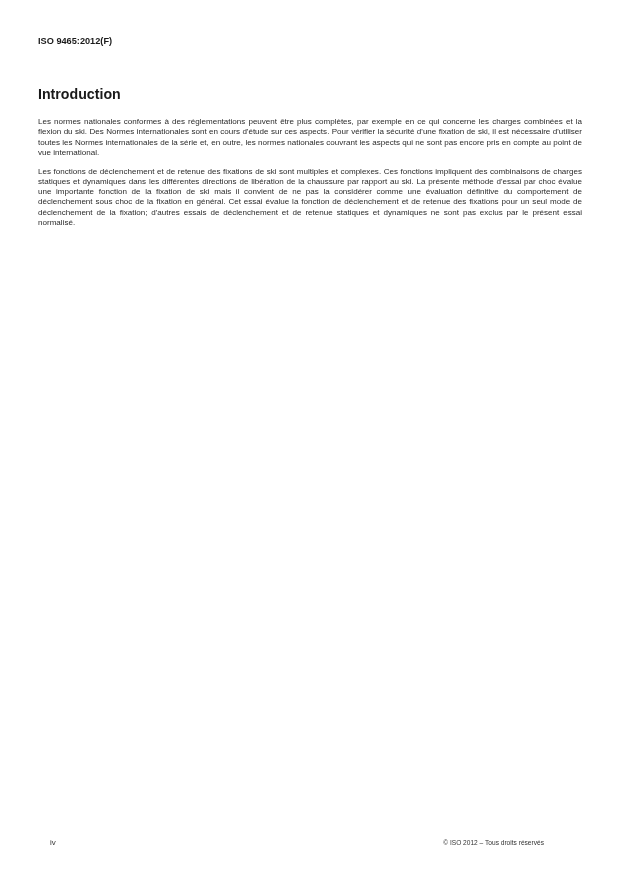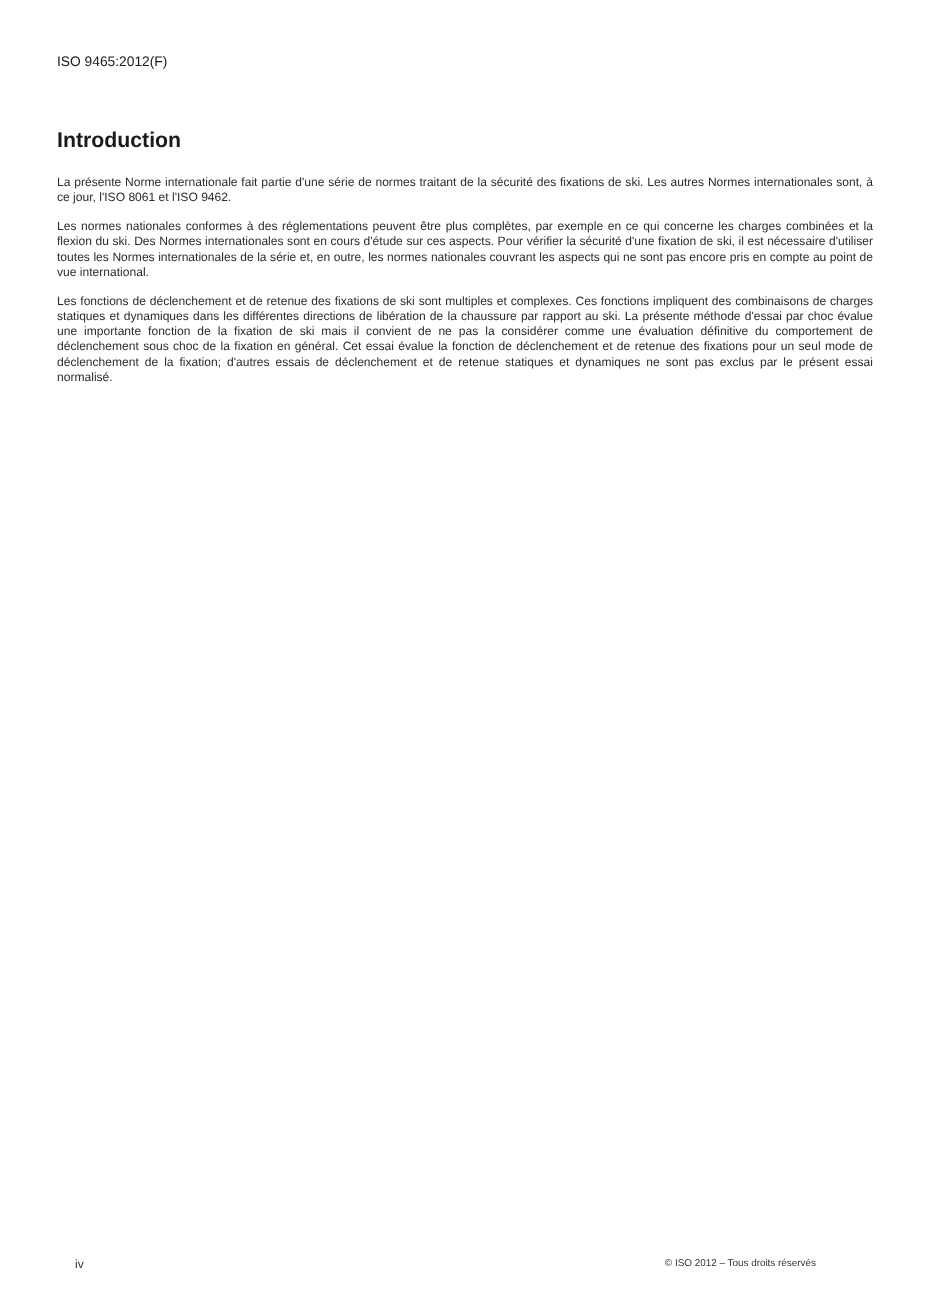--- a/index.html
+++ b/index.html
@@ -13,21 +13,21 @@
       position: relative;
       overflow: hidden;
       font-family: "Liberation Sans", sans-serif;
       color: #2a2a2a;
     }
     .page-header {
       position: absolute;
       left: 38px;
       top: 36px;
       font-size: 9.2px;
-      font-weight: normal;
+      font-weight: bold;
       color: #1a1a1a;
       letter-spacing: 0px;
     }
     .section-title {
       position: absolute;
       left: 38px;
       top: 86px;
       font-size: 14.2px;
       font-weight: bold;
       color: #1a1a1a;
@@ -70,21 +70,20 @@
     }
   </style>
 </head>
 <body>
 
 <div class="page-header">ISO 9465:2012(F)</div>
 
 <h1 class="section-title">Introduction</h1>
 
 <div class="body-text">
-  <p>La présente Norme internationale fait partie d'une série de normes traitant de la sécurité des fixations de ski. Les autres Normes internationales sont, à ce jour, l'ISO 8061 et l'ISO 9462.</p>
   <p>Les normes nationales conformes à des réglementations peuvent être plus complètes, par exemple en ce qui concerne les charges combinées et la flexion du ski. Des Normes internationales sont en cours d'étude sur ces aspects. Pour vérifier la sécurité d'une fixation de ski, il est nécessaire d'utiliser toutes les Normes internationales de la série et, en outre, les normes nationales couvrant les aspects qui ne sont pas encore pris en compte au point de vue international.</p>
   <p>Les fonctions de déclenchement et de retenue des fixations de ski sont multiples et complexes. Ces fonctions impliquent des combinaisons de charges statiques et dynamiques dans les différentes directions de libération de la chaussure par rapport au ski. La présente méthode d'essai par choc évalue une importante fonction de la fixation de ski mais il convient de ne pas la considérer comme une évaluation définitive du comportement de déclenchement sous choc de la fixation en général. Cet essai évalue la fonction de déclenchement et de retenue des fixations pour un seul mode de déclenchement de la fixation; d'autres essais de déclenchement et de retenue statiques et dynamiques ne sont pas exclus par le présent essai normalisé.</p>
 </div>
 
 <div class="page-footer">
   <span class="page-number">iv</span>
   <span class="copyright">© ISO 2012 – Tous droits réservés</span>
 </div>
 
 </body></html>

